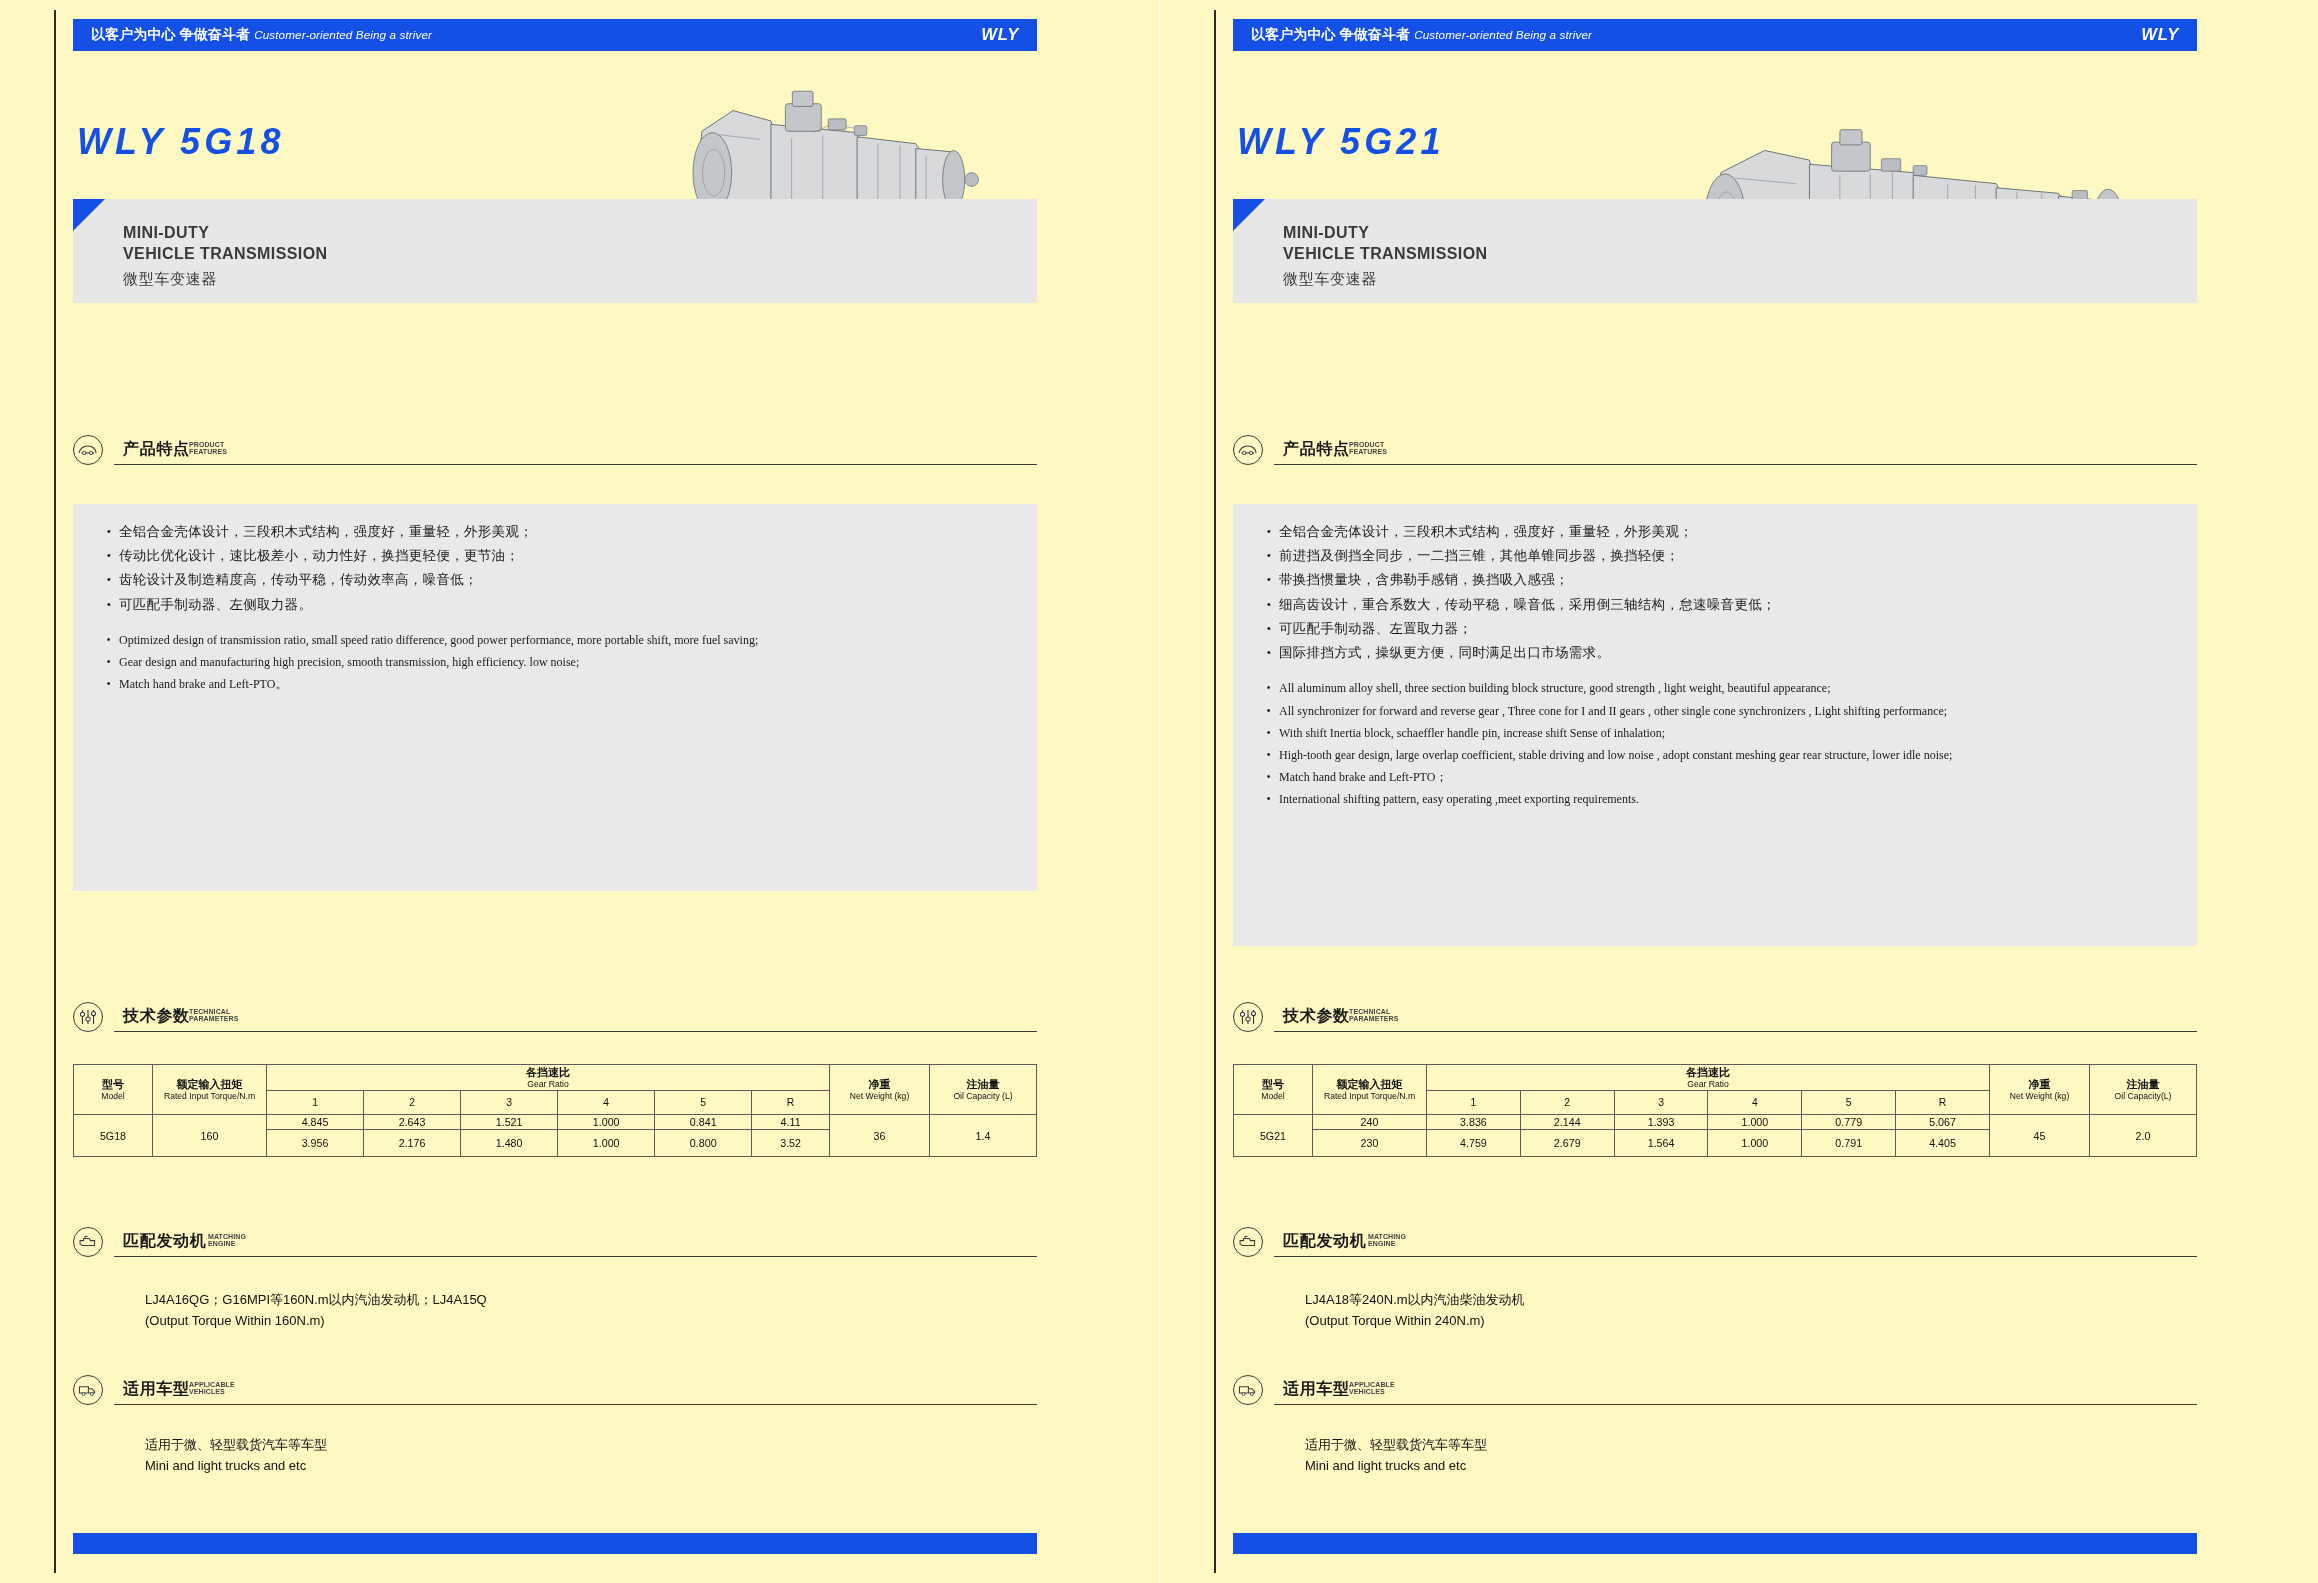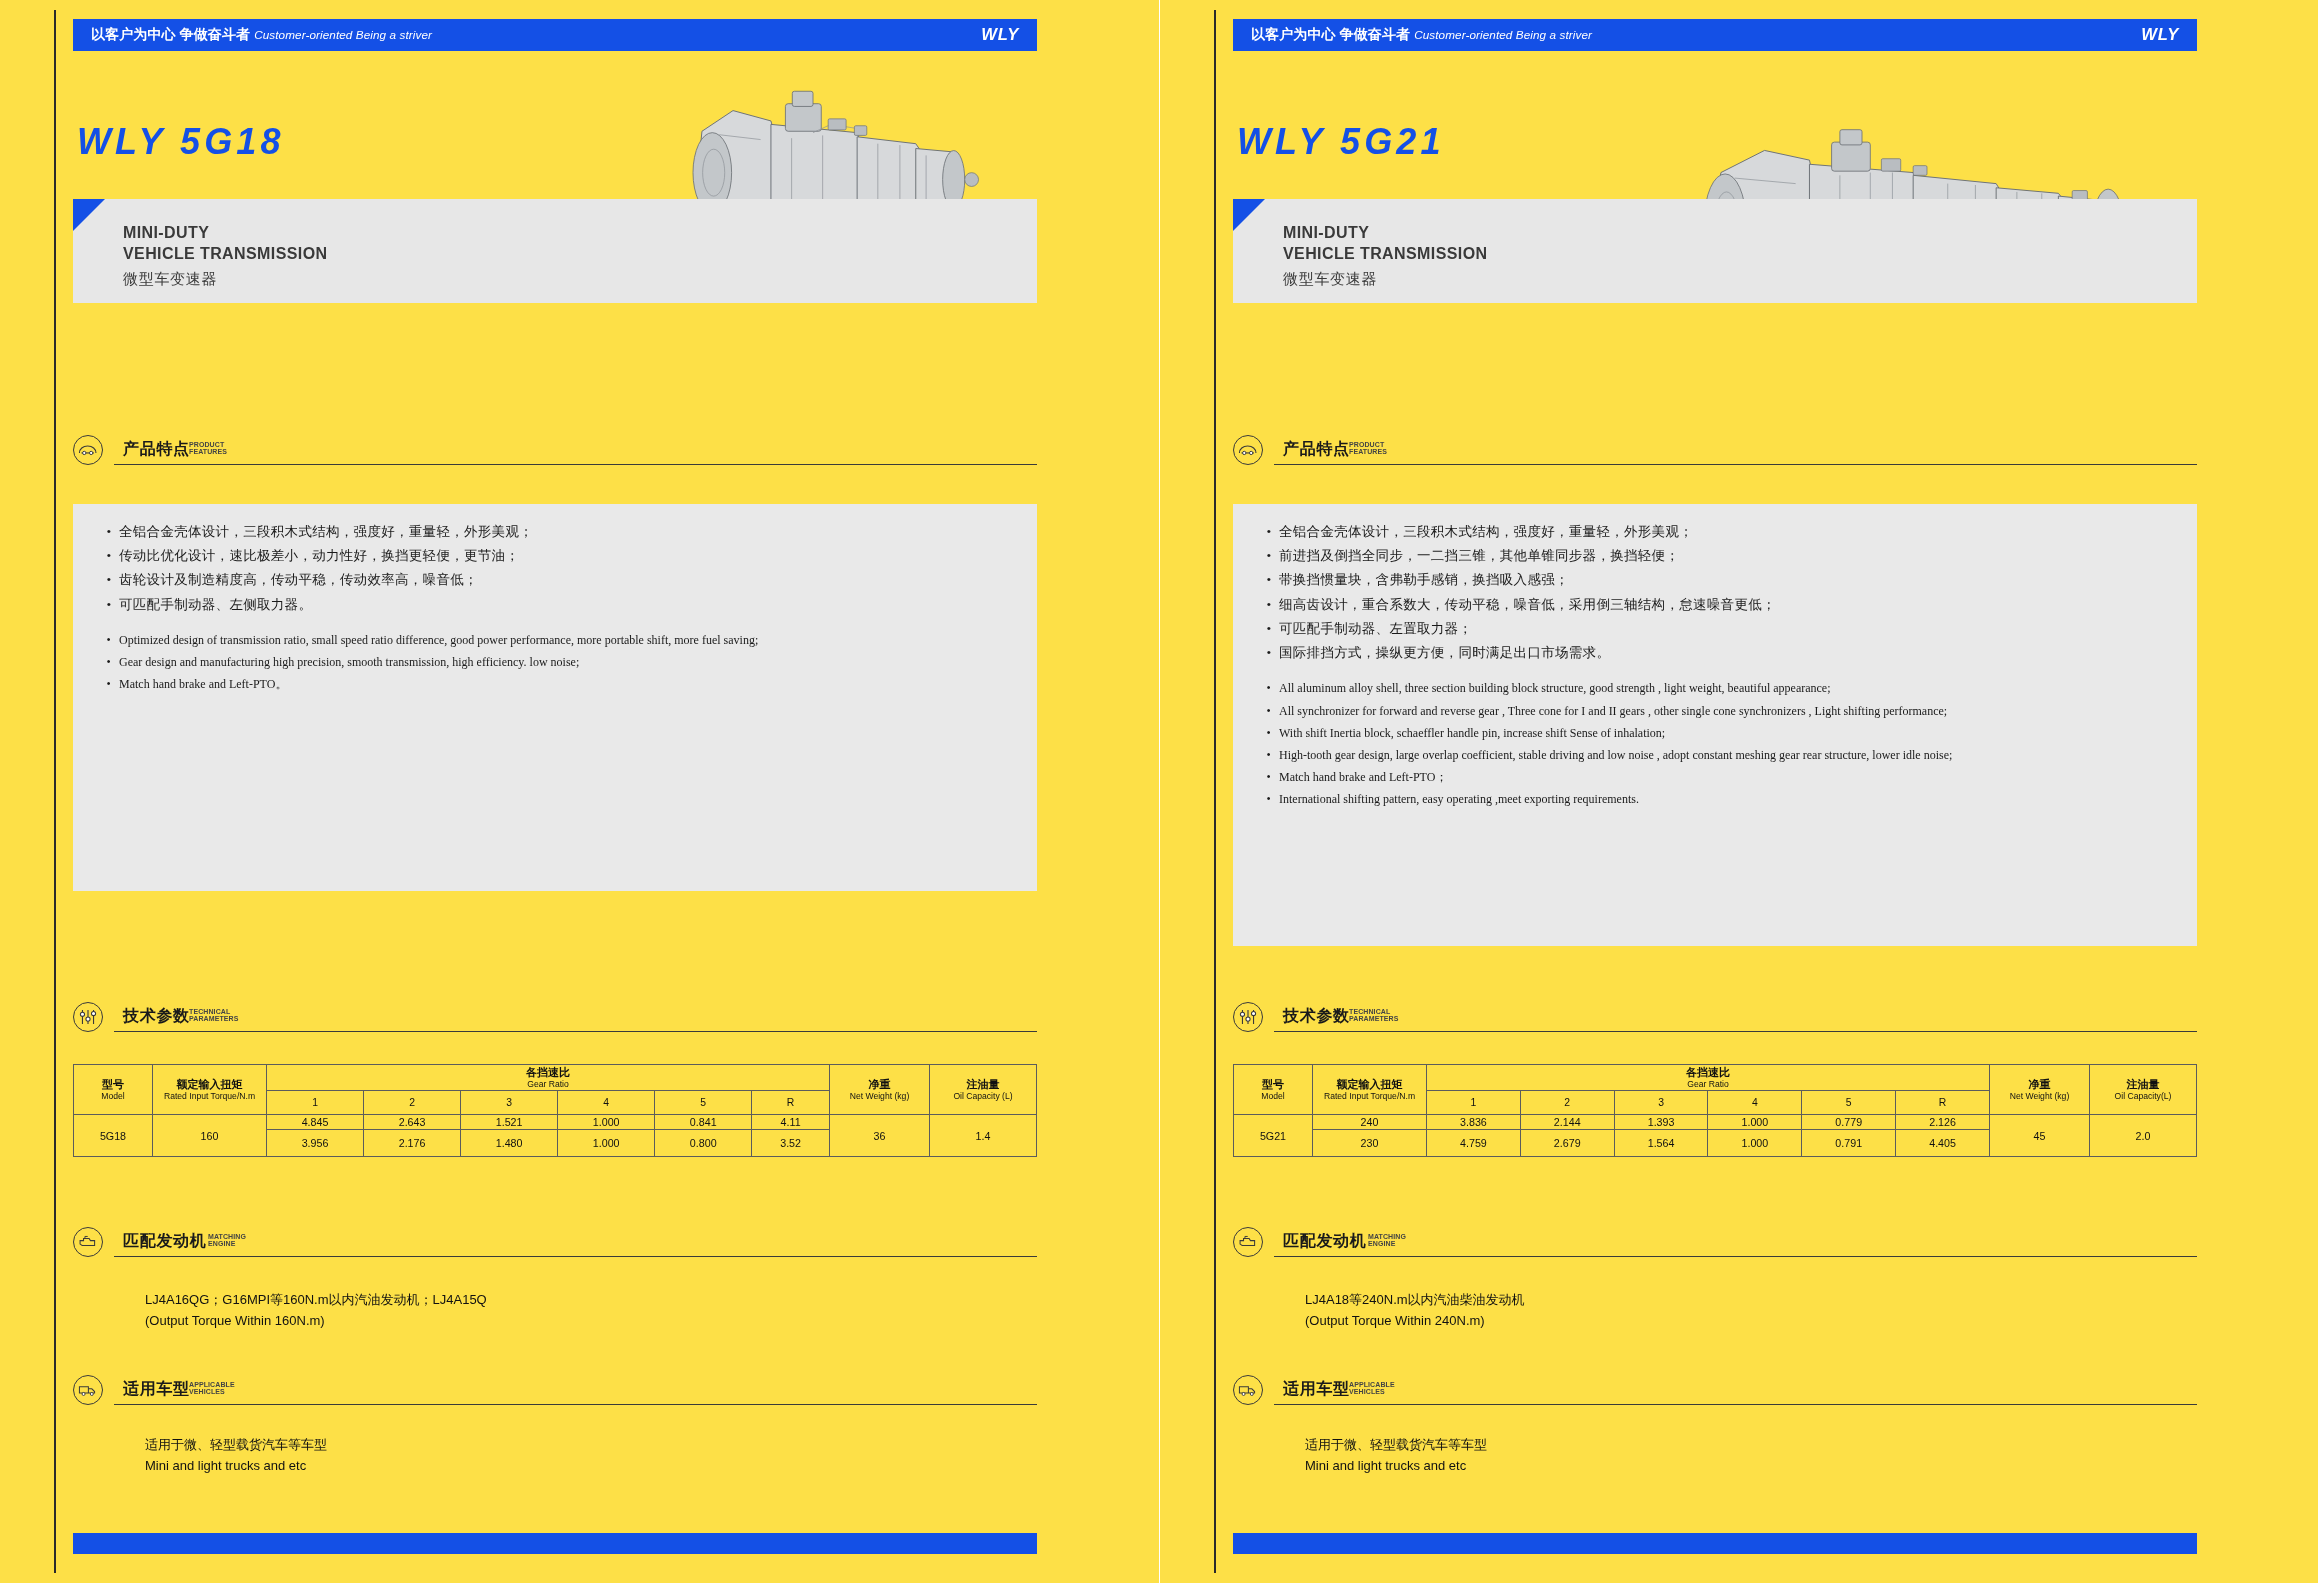--- a/index.html
+++ b/index.html
@@ -1,18 +1,18 @@
 <!DOCTYPE html>
 <html style="font-size:11px"><head>
 <meta charset="utf-8">
 <style>
   html,body{margin:0;padding:0;background:#ffffff;}
   body{width:2319px;height:1584px;font-family:"Liberation Sans",sans-serif;color:#1a1a1a;}
   .sheet{position:relative;width:2319px;height:1584px;background:#fff;overflow:hidden;}
-  .page{position:absolute;top:0;width:1159px;height:1584px;background:#fde047;}
+  .page{position:absolute;top:0;width:1159px;height:1584px;background:#fef9c3;}
   .page.left{left:0;}
   .page.right{left:1160px;}
   .left-rule{position:absolute;left:54px;top:9.7px;width:2.1px;height:1563px;background:#2b2b2b;}
 
   
   .banner{position:absolute;left:73px;top:19.4px;width:964px;height:32px;background:#1450e6;display:flex;align-items:center;justify-content:space-between;padding:0 18px;box-sizing:border-box;}
   .banner .slogan{color:#ffffff;font-size:13px;letter-spacing:0.1px;white-space:nowrap;}
   .banner .slogan .cn{font-weight:bold;font-size:14px;}
   .banner .slogan .en{font-size:11.7px;font-style:italic;margin-left:4.1px;}
   .banner .logo{color:#fff;font-weight:bold;font-style:italic;font-size:16.6px;letter-spacing:0.7px;}
@@ -414,21 +414,21 @@
         <td>R</td>
       </tr>
       <tr>
         <td rowspan="2" style="height:23.5px;" class="num">5G21</td>
         <td class="num">240</td>
         <td class="num">3.836</td>
         <td class="num">2.144</td>
         <td class="num">1.393</td>
         <td class="num">1.000</td>
         <td class="num">0.779</td>
-        <td class="num">2.126</td>
+        <td class="num">5.067</td>
         <td rowspan="2" class="num">45</td>
         <td rowspan="2" class="num">2.0</td>
       </tr>
       <tr>
         <td class="num" style="height:23.5px;">230</td>
         <td class="num">4.759</td>
         <td class="num">2.679</td>
         <td class="num">1.564</td>
         <td class="num">1.000</td>
         <td class="num">0.791</td>

